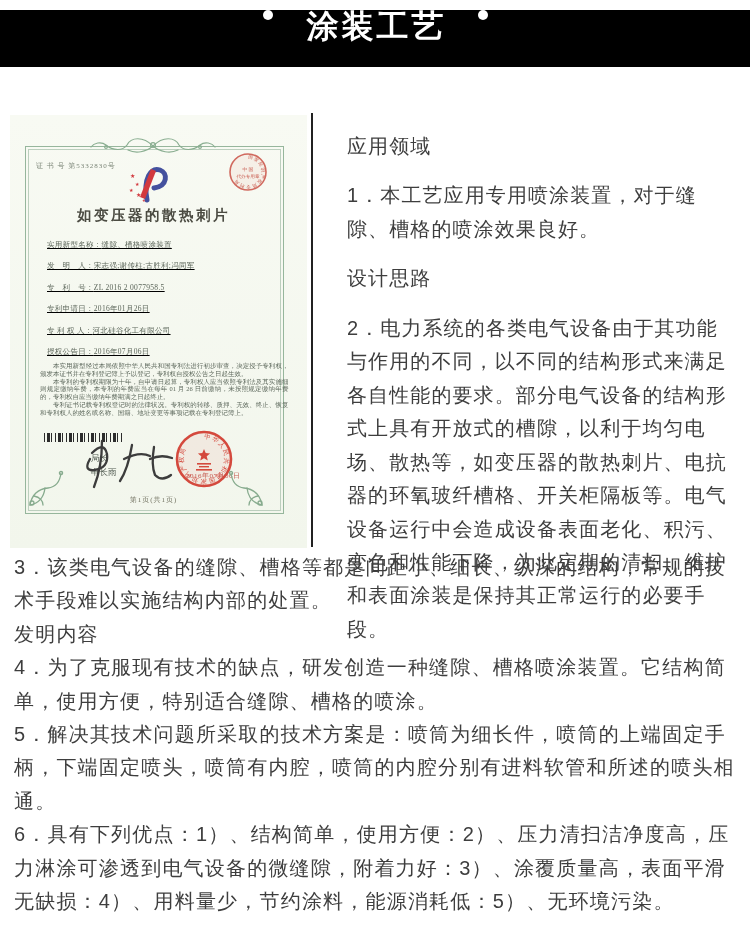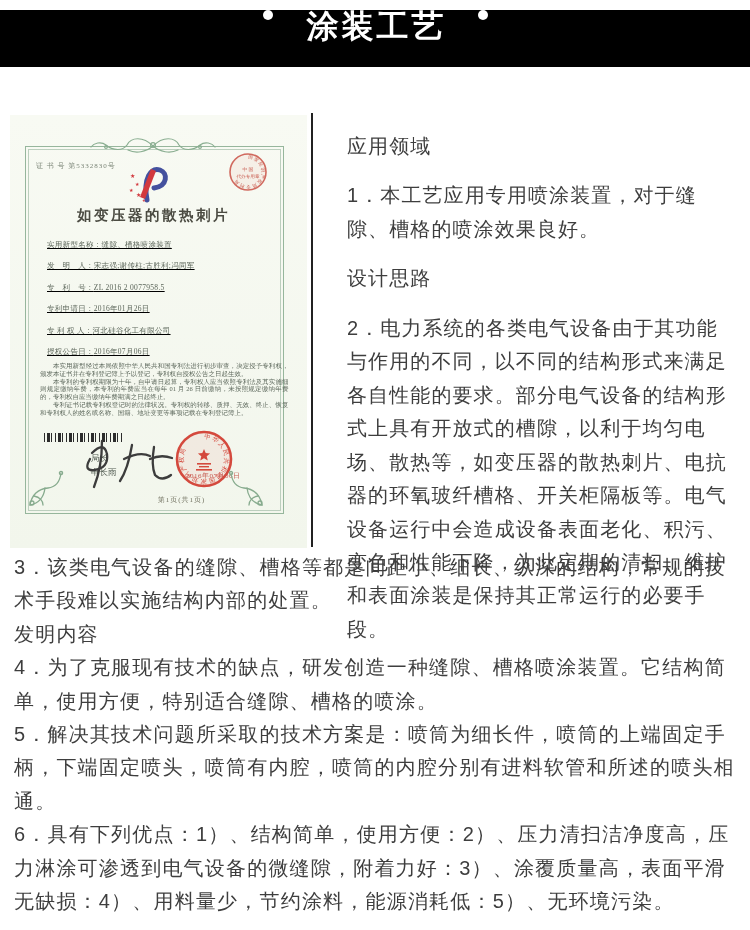--- a/index.html
+++ b/index.html
@@ -32,21 +32,21 @@
               font-size:9px;line-height:10.8px;color:#5d685c;text-align:justify;}
   .cert-legal p{margin:0;text-indent:2em;}
   .barcode{position:absolute;left:34px;top:318px;width:80px;height:9px;
            background:repeating-linear-gradient(90deg,#2c2c2c 0 1.5px,transparent 1.5px 3px,
                       #2c2c2c 3px 6px,transparent 6px 7.5px,#2c2c2c 7.5px 8.5px,transparent 8.5px 11px);}
   .director{position:absolute;left:37px;top:336px;font-size:8.5px;line-height:14px;color:#4e584e;margin-left:44px;}
   .signature{position:absolute;left:70px;top:320px;}
   .seal{position:absolute;left:164px;top:314px;}
   .seal-date{position:absolute;left:176px;top:356px;font-size:7px;color:#c4574d;letter-spacing:.5px;}
   .cert-footer{position:absolute;left:15px;top:380px;width:257px;text-align:center;
-               font-size:7px;color:#70705f;letter-spacing:1px;padding-left:28px;}
+               font-size:7px;color:#70705f;letter-spacing:1px;}
   .flourish{position:absolute;}
   .fl-left{left:16px;top:352px;}
   .fl-right{left:214px;top:352px;transform:scaleX(-1);}
 
   
   .divider{position:absolute;left:311px;top:113px;width:2px;height:434px;background:#212121;}
 
   
   .right-col{position:absolute;left:331px;top:114px;width:419px;
              font-size:20px;line-height:33.45px;letter-spacing:1.1px;color:#3e3e3e;}

